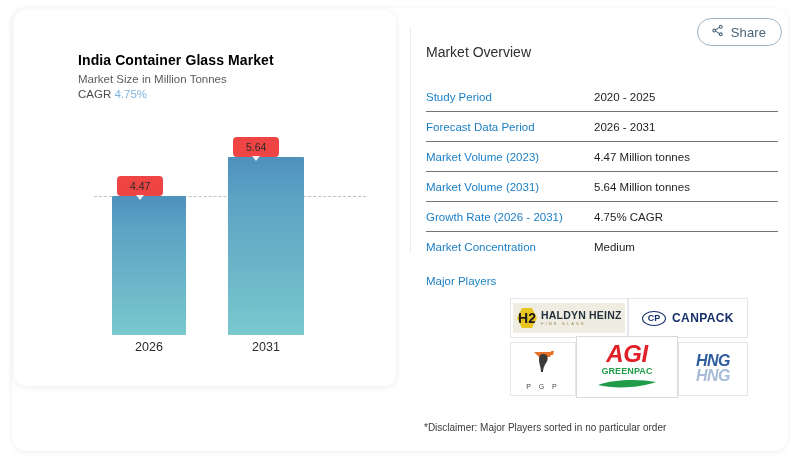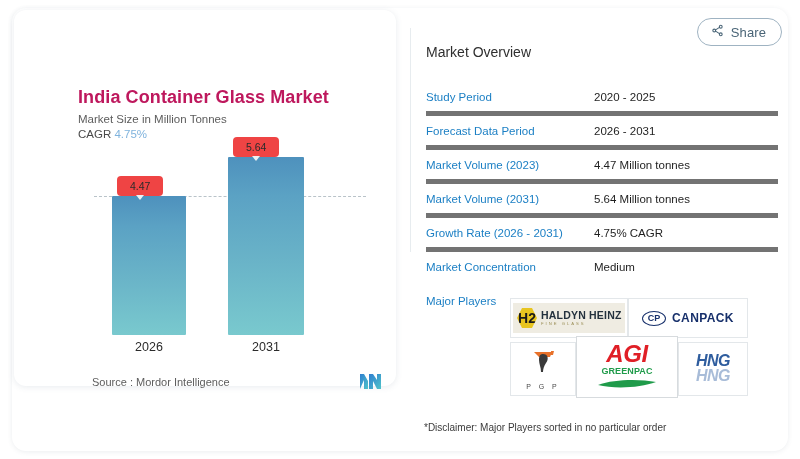--- a/index.html
+++ b/index.html
@@ -47,23 +47,22 @@
   .chart-card {
     position: absolute;
     left: 14px; top: 10px;
     width: 382px; height: 376px;
     background: #ffffff;
     border-radius: 12px;
     box-shadow: 0 1px 6px rgba(80,100,120,0.13);
   }
   .chart-head { position: absolute; left: 64px; top: 42px; }
   .chart-title {
-    font-size: 18px; font-weight: bold; color: #be185d;
+    font-size: 14px; font-weight: bold; color: #000000;
     letter-spacing: .1px;
-    margin-top: 35px;
   }
   .chart-sub {
     margin-top: 5px;
     font-size: 11.5px; color: #5d5d5d;
   }
   .chart-cagr {
     margin-top: 3px;
     font-size: 11.5px; color: #4a4a4a;
   }
   .chart-cagr .val { color: #7fb3dd; }
@@ -146,21 +145,21 @@
     width: 350px;
   }
   .ov-title {
     font-size: 14px; color: #2f2f2f;
     margin-bottom: 22px;
   }
   table.ov { width: 352px; border-collapse: collapse; }
   table.ov td {
     padding: 9px 0 8px 0;
     vertical-align: middle;
-    border-bottom: 5px solid #737373;
+    border-bottom: 1px solid #737373;
   }
   table.ov tr:last-child td { border-bottom: none; }
   td.k {
     width: 168px;
     font-size: 11.5px; color: #1b7fc4;
   }
   td.v { font-size: 11.5px; color: #1f1f1f; }
 
   .players-label {
     margin-top: 14px;
@@ -271,38 +270,20 @@
       <div class="bar b2"></div>
       <div class="vlabel v1">4.47</div>
       <div class="vlabel v2">5.64</div>
     </div>
 
     <div class="xlabels">
       <div class="xtick t1">2026</div>
       <div class="xtick t2">2031</div>
     </div>
 
-    <div class="source-row">
-      <div class="source-txt">
-        <span>Source :</span>
-        <span>Mordor Intelligence</span>
-      </div>
-      <span class="mi-logo">
-        <svg width="22" height="15" viewBox="0 0 22 15">
-          <defs>
-            <linearGradient id="mi" x1="0" y1="0" x2="1" y2="1">
-              <stop offset="0%" stop-color="#2f7fd0"></stop>
-              <stop offset="100%" stop-color="#4fc3c9"></stop>
-            </linearGradient>
-          </defs>
-          <polygon points="0,15 0,0 4,0 8,7 8,15 4,15 4,6 " fill="url(#mi)"></polygon>
-          <polygon points="9,15 9,0 13,0 17,6 17,0 21,0 21,15 17,15 13,7 13,15" fill="url(#mi)"></polygon>
-        </svg>
-      </span>
-    </div>
   </div>
 
   <div class="divider-v"></div>
 
   <div class="right">
     <div class="ov-title">Market Overview</div>
     <table class="ov">
       <tbody>
           <tr>
         <td class="k">Study Period</td>

